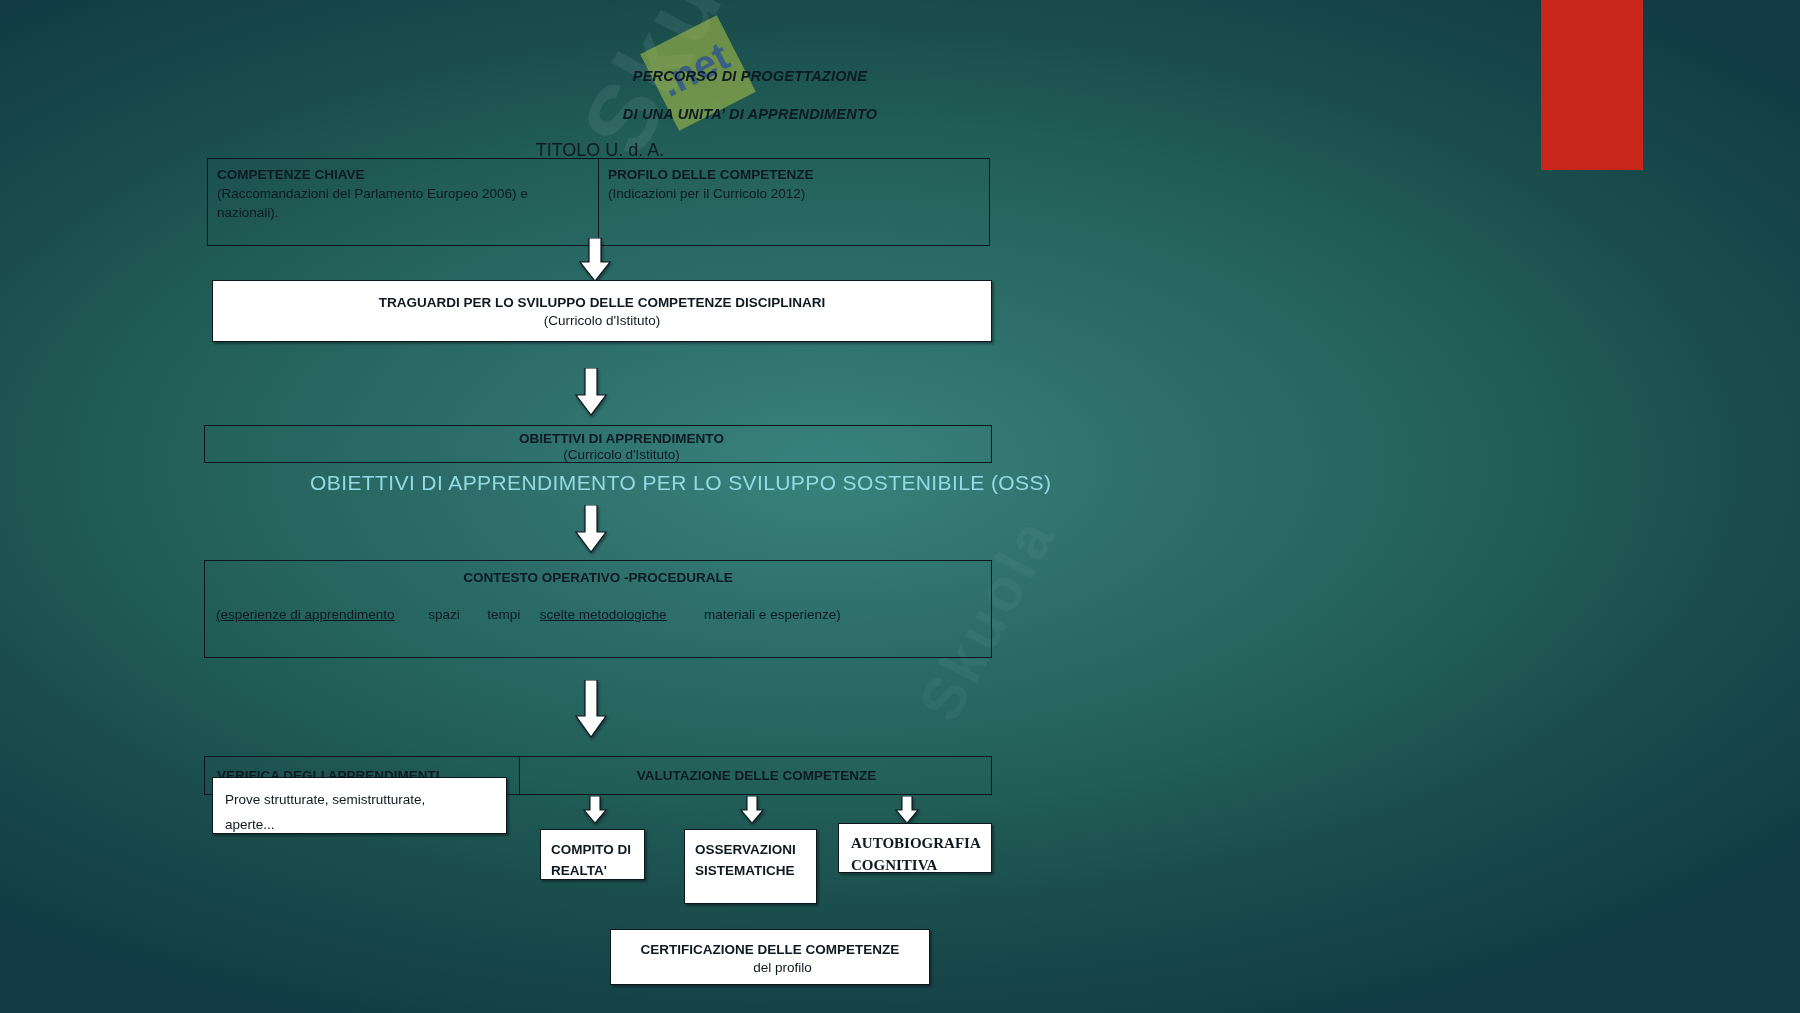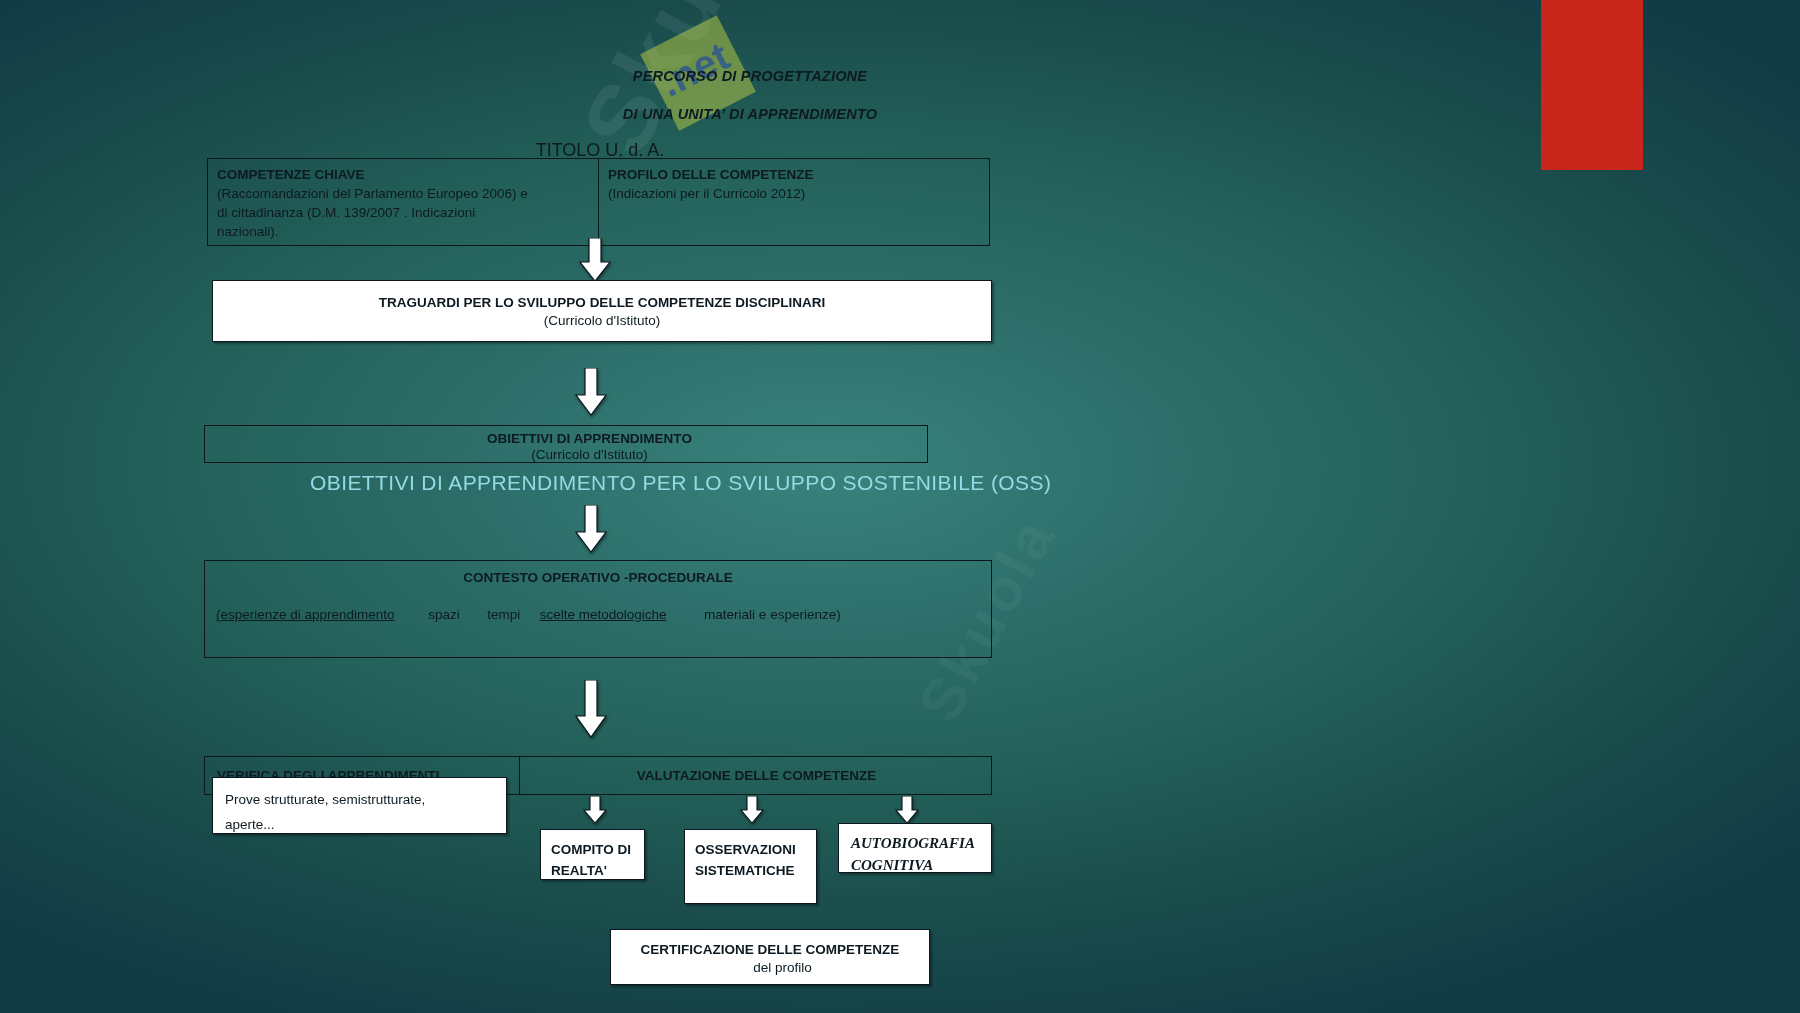--- a/index.html
+++ b/index.html
@@ -119,21 +119,20 @@
     letter-spacing: .4px;
     white-space: nowrap;
   }
 
   .u { text-decoration: underline; }
 
   .serif-box {
     font-family: "Liberation Serif", serif;
     font-weight: bold;
     font-size: 15px;
-    font-style: italic;
   }
 
   
   .arrow {
     position: absolute;
     pointer-events: none;
     filter: drop-shadow(1.5px 2px 1.5px rgba(0,0,0,0.45));
   }
   .arrow svg { display: block; }
 </style>
@@ -153,21 +152,20 @@
 
   <div class="title" style="left:300px; top:66px; width:900px;">PERCORSO DI PROGETTAZIONE</div>
   <div class="title" style="left:300px; top:104px; width:900px;">DI UNA UNITA’ DI APPRENDIMENTO</div>
   <div class="uda-title" style="left:300px; top:140px; width:600px;">TITOLO U. d. A.</div>
 
   <div class="box clear" style="left:207px; top:158px; width:783px; height:88px;">
     <div class="divider" style="left:390px;"></div>
     <div class="cell-pad" style="position:absolute; left:0; top:0; width:390px;">
       <div class="hdr">COMPETENZE CHIAVE</div>
       <div>(Raccomandazioni del Parlamento Europeo 2006) e</div>
-      <div>di cittadinanza (D.M.  139/2007   .   Indicazioni</div>
       <div>nazionali).</div>
     </div>
     <div class="cell-pad" style="position:absolute; left:391px; top:0; width:392px;">
       <div class="hdr">PROFILO  DELLE COMPETENZE</div>
       <div>(Indicazioni per il Curricolo 2012)</div>
     </div>
   </div>
 
   <div class="arrow" style="left:579px; top:238px;">
     <svg width="32" height="44" viewBox="0 0 32 44">
@@ -179,21 +177,21 @@
     <div class="hdr">TRAGUARDI PER LO SVILUPPO DELLE COMPETENZE DISCIPLINARI</div>
     <div style="margin-top:3px;">(Curricolo d'Istituto)</div>
   </div>
 
   <div class="arrow" style="left:575px; top:368px;">
     <svg width="32" height="48" viewBox="0 0 32 48">
       <polygon points="10,0 22,0 22,27 31,27 16,47 1,27 10,27" fill="#ffffff" stroke="#0c171d" stroke-width="1.2"></polygon>
     </svg>
   </div>
 
-  <div class="box clear ctr" style="left:204px; top:425px; width:724px; height:38px; padding-top:5px;padding-left:47px;">
+  <div class="box clear ctr" style="left:204px; top:425px; width:788px; height:38px; padding-top:5px;padding-left:47px;">
     <div class="hdr">OBIETTIVI DI APPRENDIMENTO</div>
     <div style="margin-top:1px;">(Curricolo d'Istituto)</div>
   </div>
 
   <div class="oss-line" style="left:310px; top:471px;">OBIETTIVI DI APPRENDIMENTO PER LO SVILUPPO SOSTENIBILE (OSS)</div>
 
   <div class="arrow" style="left:575px; top:505px;">
     <svg width="32" height="48" viewBox="0 0 32 48">
       <polygon points="10,0 22,0 22,27 31,27 16,47 1,27 10,27" fill="#ffffff" stroke="#0c171d" stroke-width="1.2"></polygon>
     </svg>

